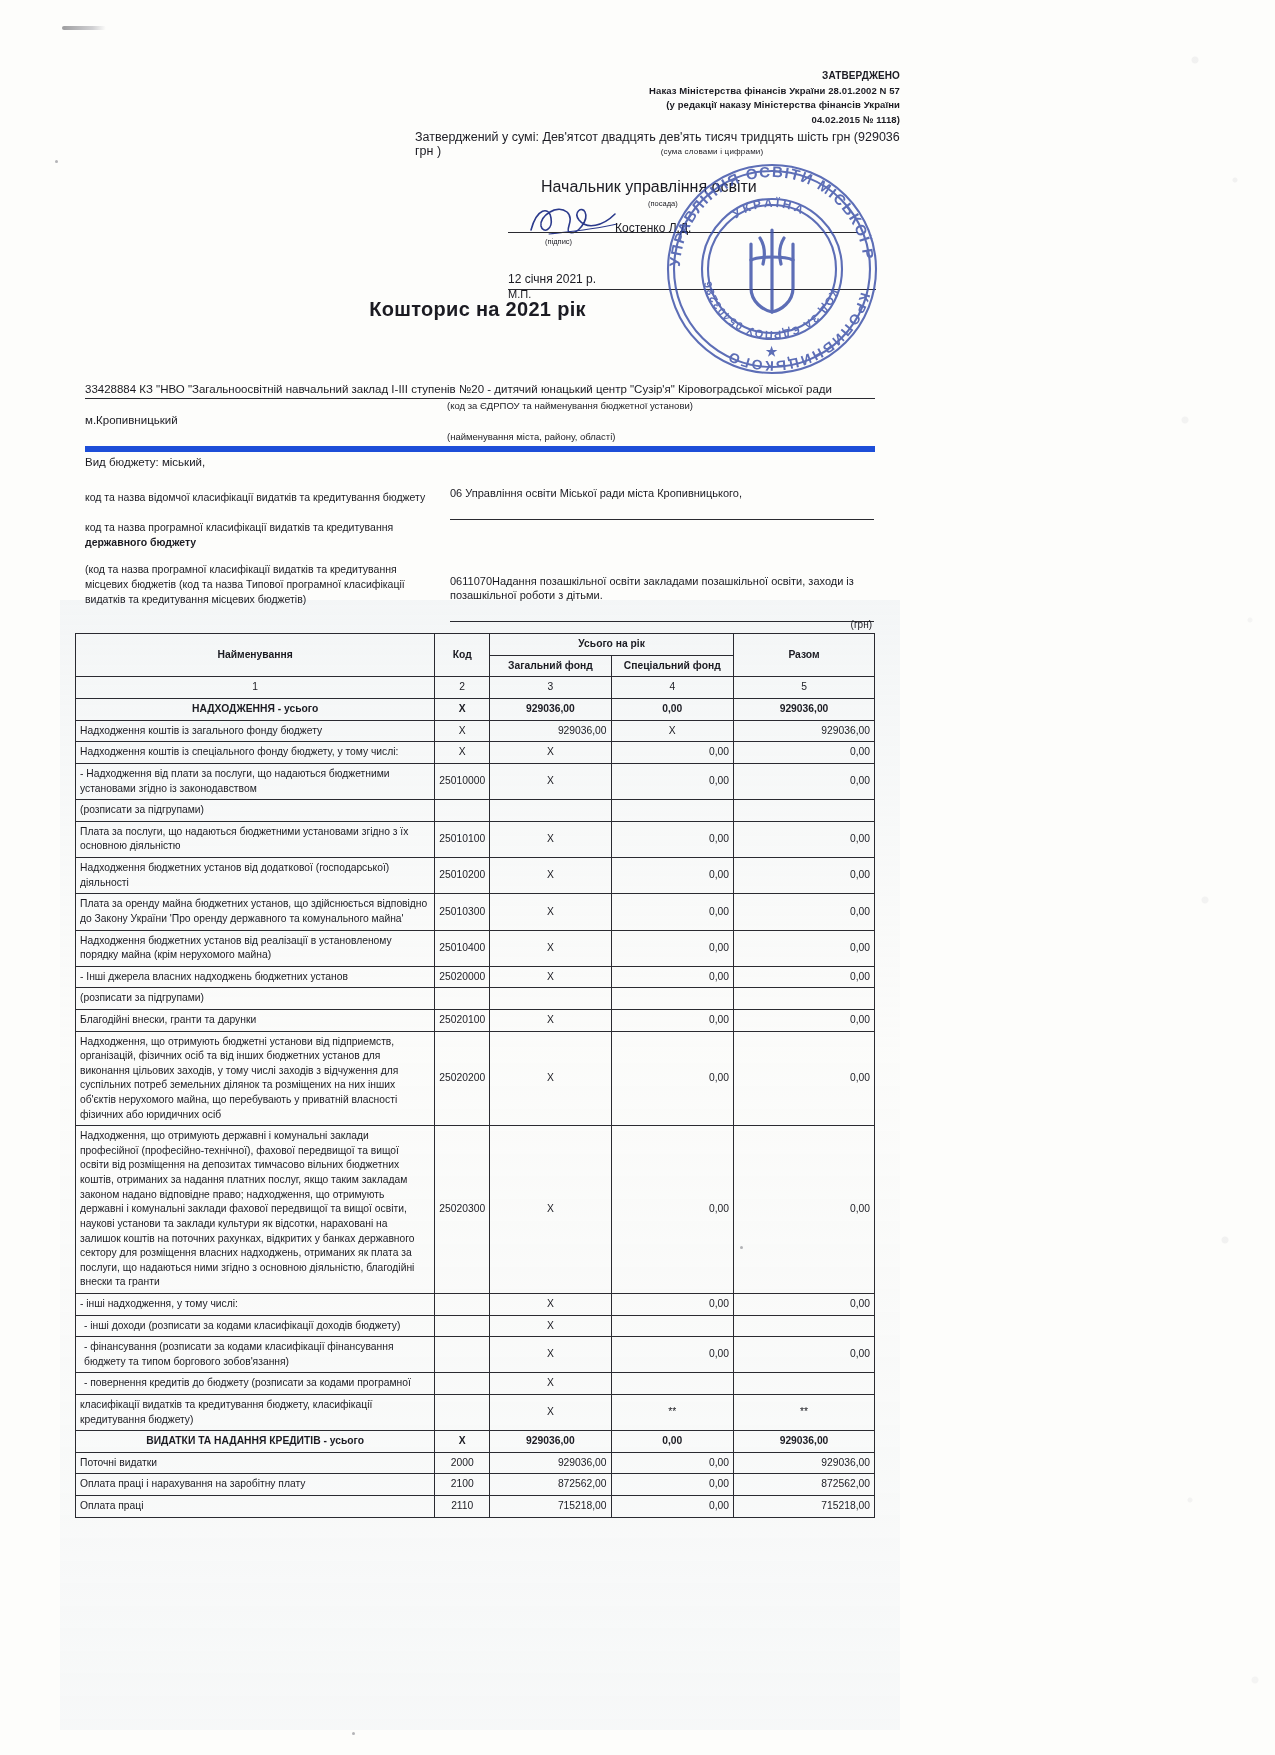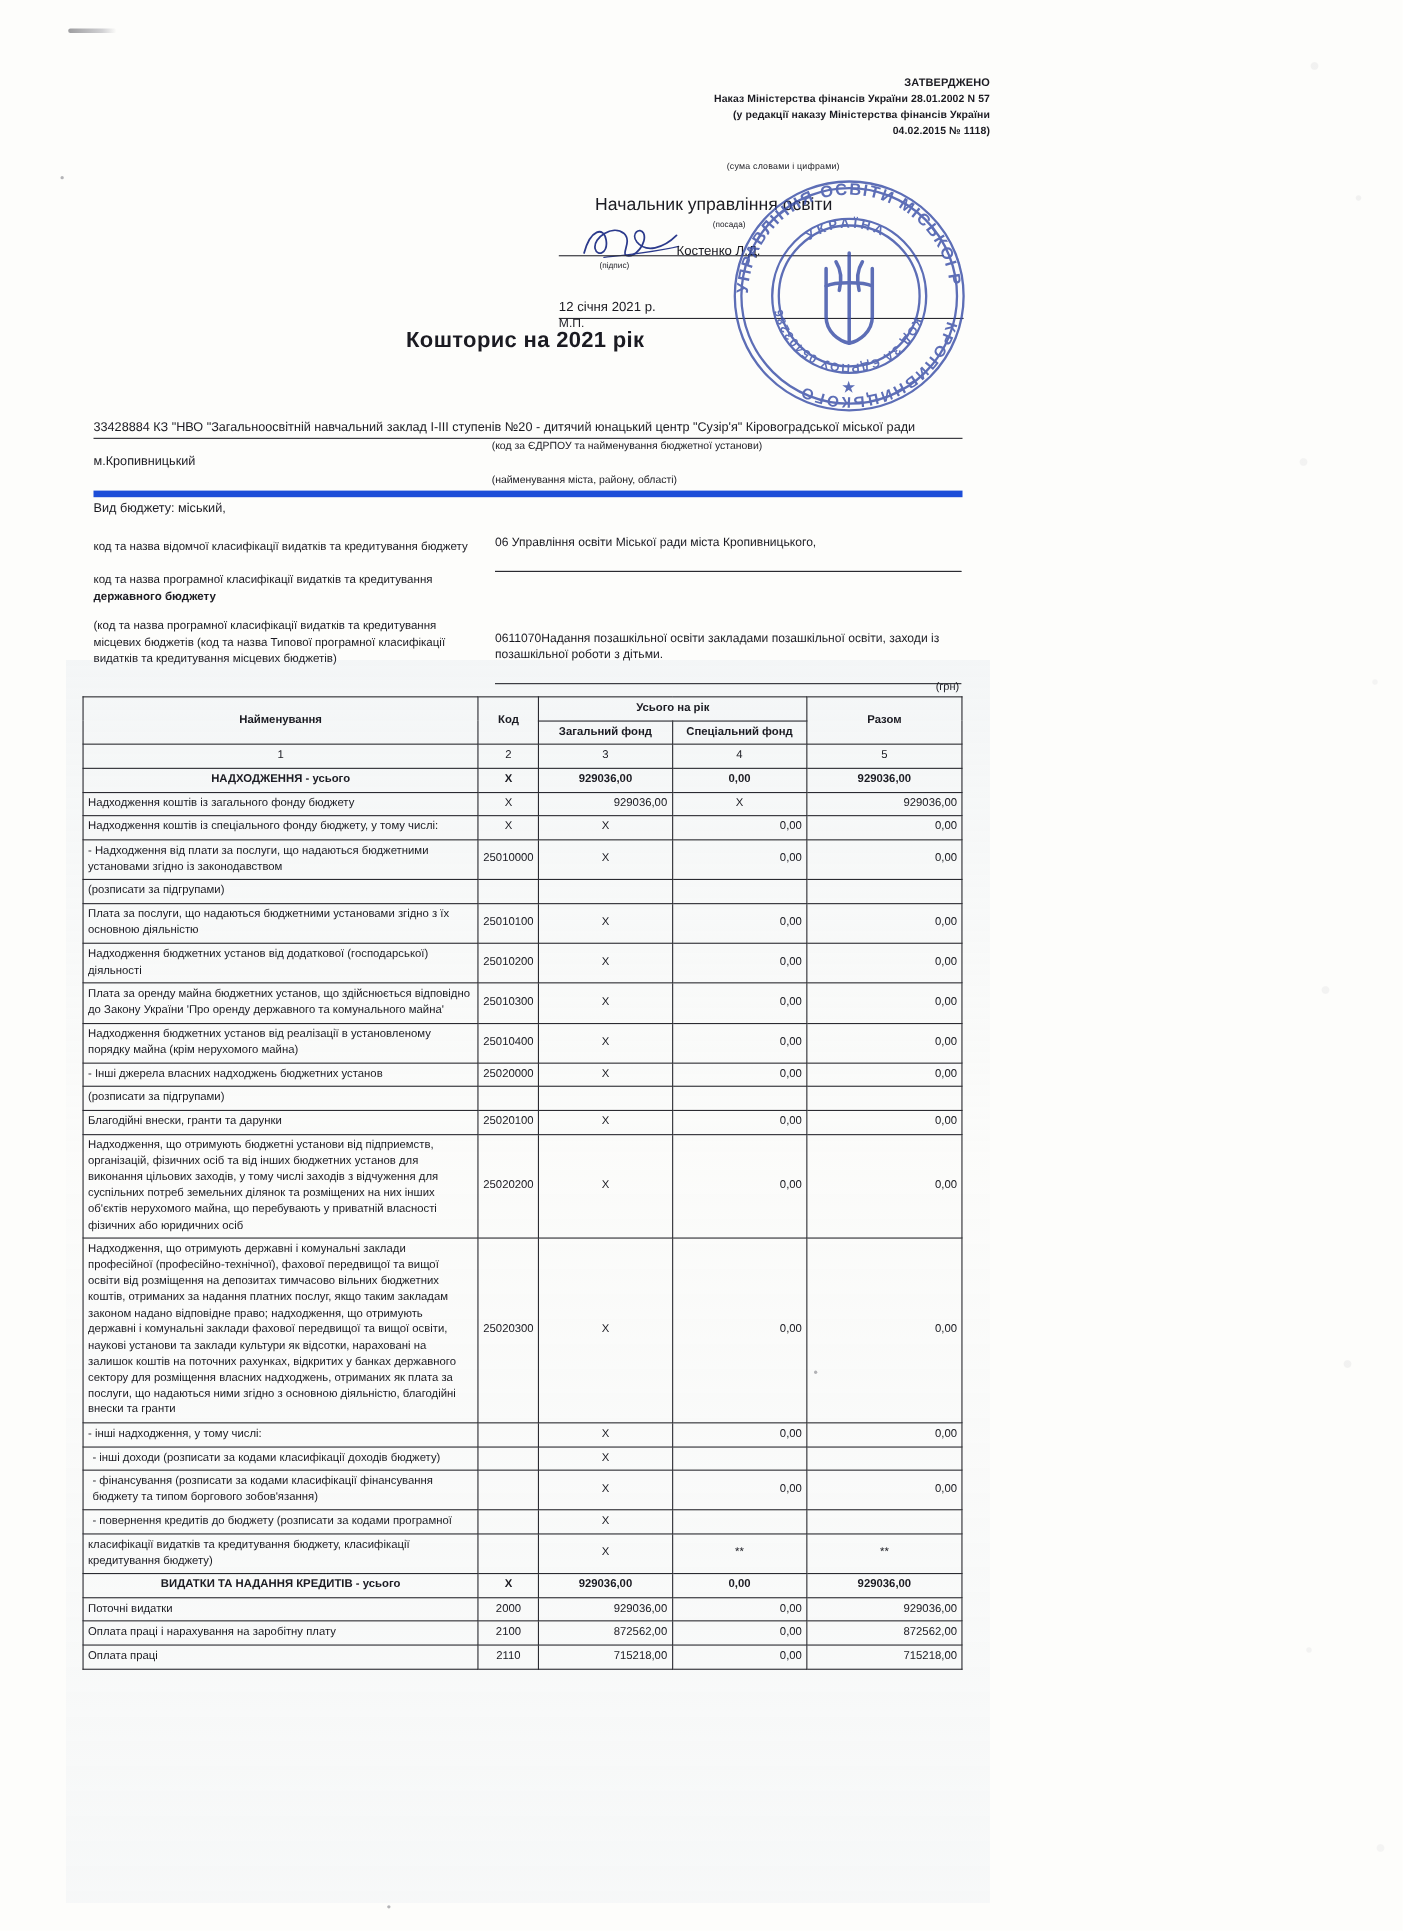--- a/index.html
+++ b/index.html
@@ -169,20 +169,21 @@
   <div class="dot" style="left:55px;top:160px;width:3px;height:3px;"></div>
   <div class="dot" style="left:740px;top:1246px;width:3px;height:3px;"></div>
   <div class="dot" style="left:352px;top:1732px;width:3px;height:3px;"></div>
 
   <div class="approve-block">
     <div class="approve-title">ЗАТВЕРДЖЕНО</div>
     <div>Наказ Міністерства фінансів України 28.01.2002  N 57</div>
     <div>(у редакції наказу Міністерства фінансів України 04.02.2015 № 1118)</div>
   </div>
 
+  <div class="sum-line">Затверджений у сумі: Дев'ятсот двадцять дев'ять тисяч тридцять шість грн (929036 грн )</div>
   <div class="sum-caption">(сума словами і цифрами)</div>
 
   <div class="sig-post">Начальник управління освіти</div>
   <div class="sig-post-cap">(посада)</div>
 
   <svg class="handwriting" viewBox="0 0 95 38">
     <path d="M4 30 C10 8, 22 6, 24 18 C26 30, 16 34, 14 26 C12 16, 30 4, 40 12 C48 19, 38 30, 42 32 C50 36, 62 20, 58 12 C55 6, 46 12, 52 20 C60 30, 76 26, 88 14" fill="none" stroke="#2b3a8c" stroke-width="1.6" stroke-linecap="round"></path>
     <path d="M22 34 C40 32, 64 30, 90 24" fill="none" stroke="#2b3a8c" stroke-width="1.1" stroke-linecap="round"></path>
   </svg>
 

